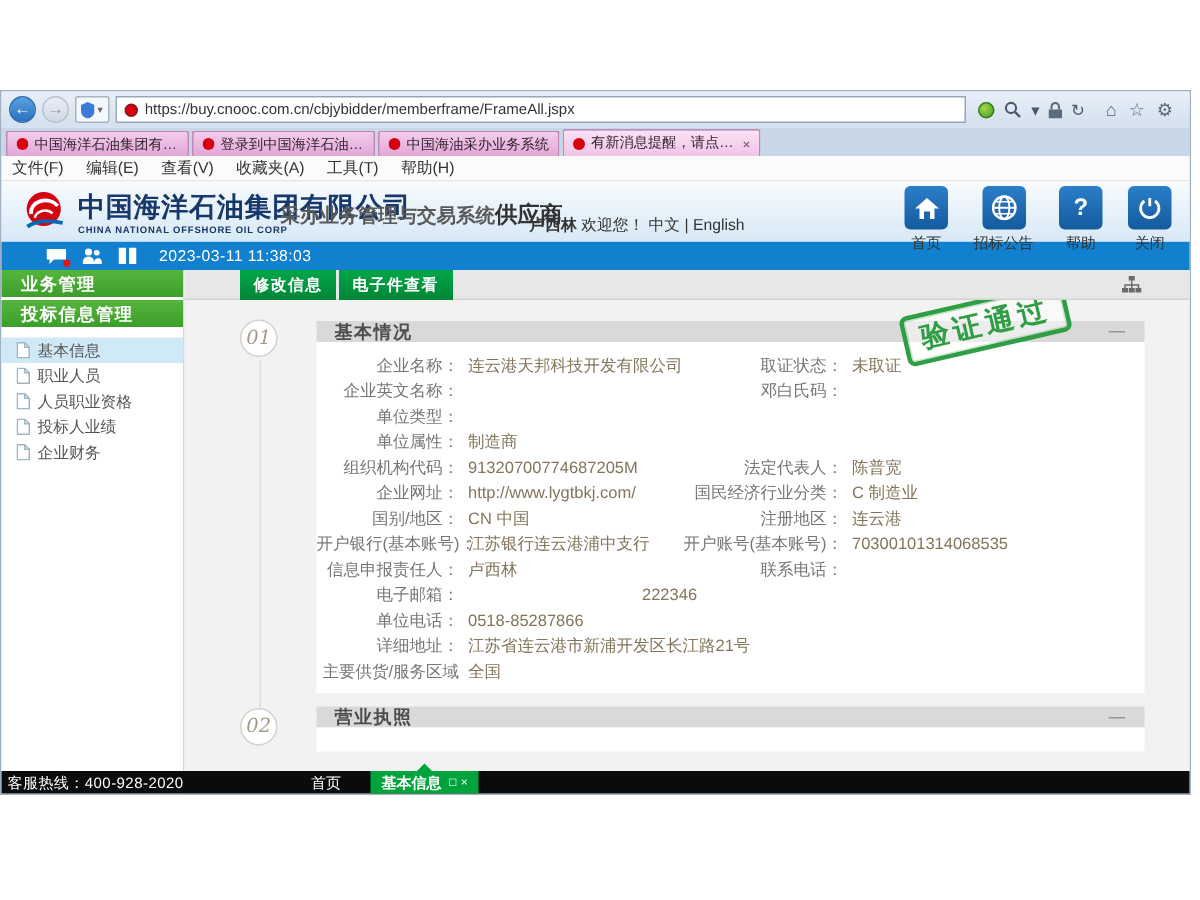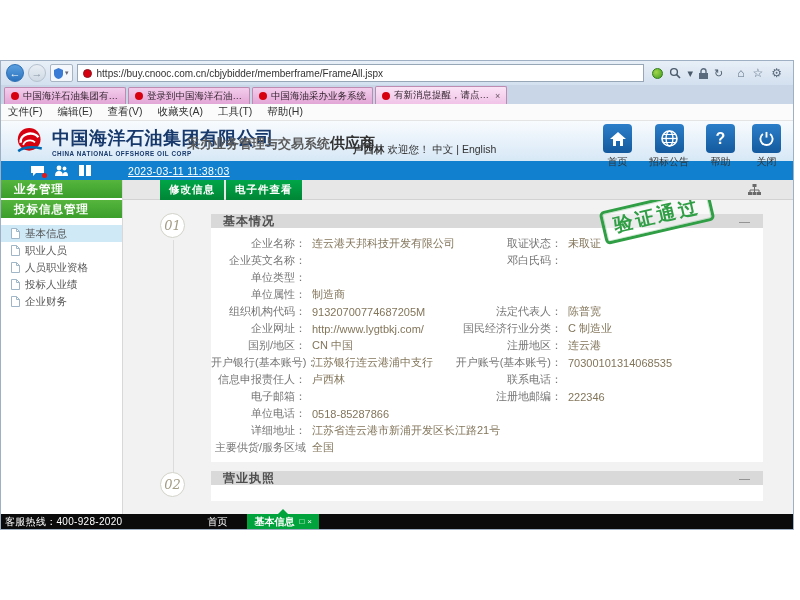--- a/index.html
+++ b/index.html
@@ -42,21 +42,21 @@
   .greeting { position:absolute; left:352px; bottom:4px; font-size:10.5px; color:#333; white-space:nowrap; }
   .greeting b { font-weight:bold; }
   .topnav { position:absolute; right:12px; top:3px; display:flex; gap:17px; }
   .navitem { display:flex; flex-direction:column; align-items:center; gap:2px; }
   .navbtn { width:29px; height:29px; background:linear-gradient(#2b7ec9,#145a9e); border-radius:4px; display:flex; align-items:center; justify-content:center; color:#fff; font-weight:bold; font-size:16px; }
   .navlbl { font-size:10px; color:#333; white-space:nowrap; }
 
   .bluebar { height:19px; background:#1080cf; display:flex; align-items:center; color:#fff; font-size:10.5px; padding-left:30px; gap:11px; flex-shrink:0; }
   .bbicon { position:relative; display:flex; align-items:center; }
   .badge { position:absolute; right:-3px; bottom:-2px; width:5px; height:5px; border-radius:50%; background:#e41616; }
-  .bbtime { margin-left:26px; letter-spacing:0.3px;text-decoration:underline; }
+  .bbtime { margin-left:4px; letter-spacing:0.3px; }
 
   
   .pagebody { display:flex; flex:1; min-height:0; }
   .sidebar { width:122px; background:#fff; border-right:1px solid #d8d8d8; flex-shrink:0; }
   .sbhead { height:18px; margin-bottom:2px; background:linear-gradient(#55b53d,#3b9e2a); color:#fff; font-weight:bold; font-size:11.5px; display:flex; align-items:center; padding-left:13px; letter-spacing:1px; }
   .sbitems { padding-top:5px; }
   .sbitem { height:17px; display:flex; align-items:center; gap:5px; padding-left:10px; font-size:10.5px; color:#555; white-space:nowrap; }
   .sbitem.sel { background:#cfe9f7; }
 
   .main { flex:1; background:#f2f2f2; display:flex; flex-direction:column; min-width:0; }
@@ -377,21 +377,20 @@
                 </div>
               <div class="frow">
                   <span class="ll">信息申报责任人：</span>
                   <span class="lv">卢西林</span>
                   <span class="rl">联系电话：</span>
                   <span class="rv"></span>
                 </div>
               <div class="frow">
                   <span class="ll">电子邮箱：</span>
                   <span class="lv"></span>
-                  <span class="rl">注册地邮编：</span>
                   <span class="rv">222346</span>
                 </div>
               <div class="frow">
                   <span class="ll">单位电话：</span>
                   <span class="lv">0518-85287866</span>
                   <span class="rl"></span>
                   <span class="rv"></span>
                 </div>
               <div class="frow">
                   <span class="ll">详细地址：</span>

